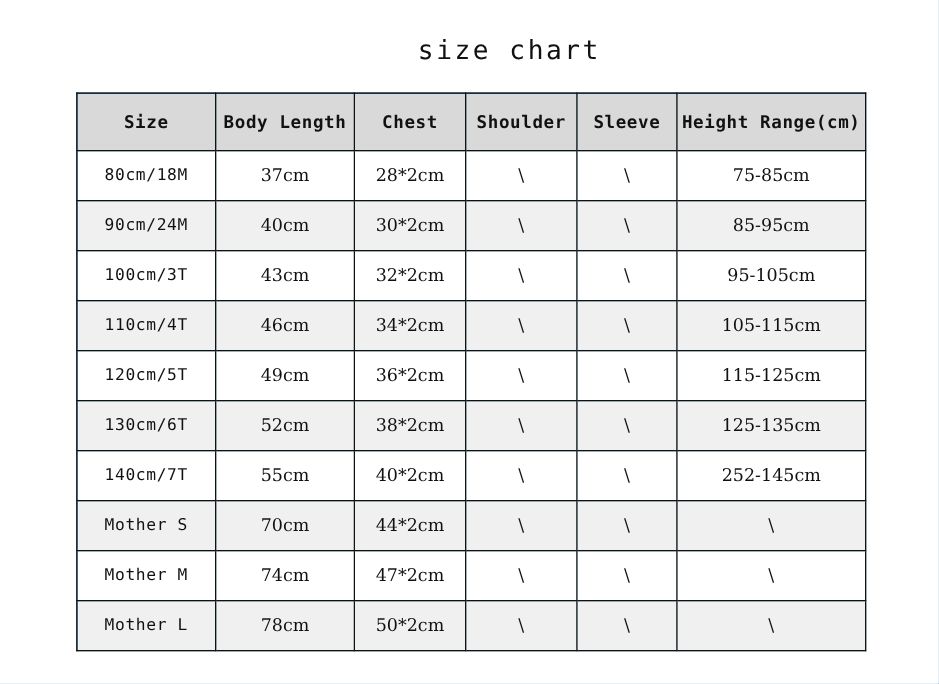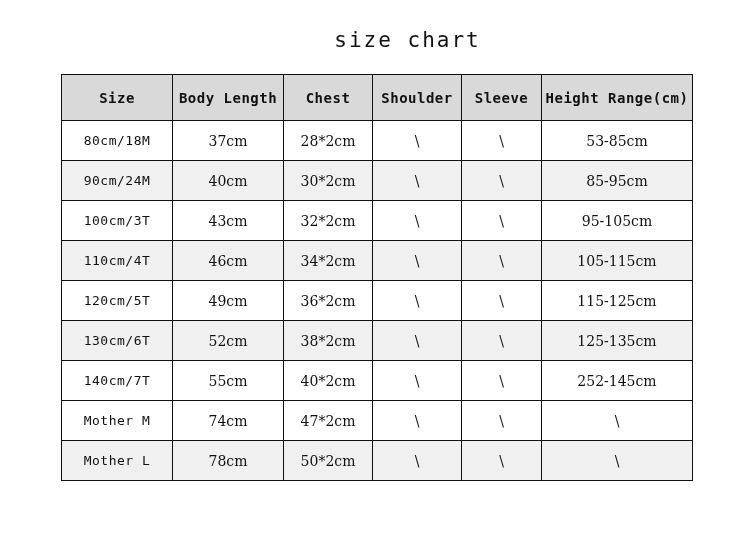--- a/index.html
+++ b/index.html
@@ -118,21 +118,21 @@
         </tr>
       </thead>
       <tbody>
 
         <tr>
           <td class="mono-cell">80cm/18M</td>
           <td>37cm</td>
           <td>28*2cm</td>
           <td class="slash">\</td>
           <td class="slash">\</td>
-          <td>53-85cm</td>
+          <td>75-85cm</td>
         </tr>
 
         <tr class="alt">
           <td class="mono-cell">90cm/24M</td>
           <td>40cm</td>
           <td>30*2cm</td>
           <td class="slash">\</td>
           <td class="slash">\</td>
           <td>85-95cm</td>
         </tr>
@@ -175,20 +175,28 @@
 
         <tr>
           <td class="mono-cell">140cm/7T</td>
           <td>55cm</td>
           <td>40*2cm</td>
           <td class="slash">\</td>
           <td class="slash">\</td>
           <td>252-145cm</td>
         </tr>
 
+        <tr class="alt">
+          <td class="mono-cell">Mother S</td>
+          <td>70cm</td>
+          <td>44*2cm</td>
+          <td class="slash">\</td>
+          <td class="slash">\</td>
+          <td class="slash">\</td>
+        </tr>
 
         <tr>
           <td class="mono-cell">Mother M</td>
           <td>74cm</td>
           <td>47*2cm</td>
           <td class="slash">\</td>
           <td class="slash">\</td>
           <td class="slash">\</td>
         </tr>
 

